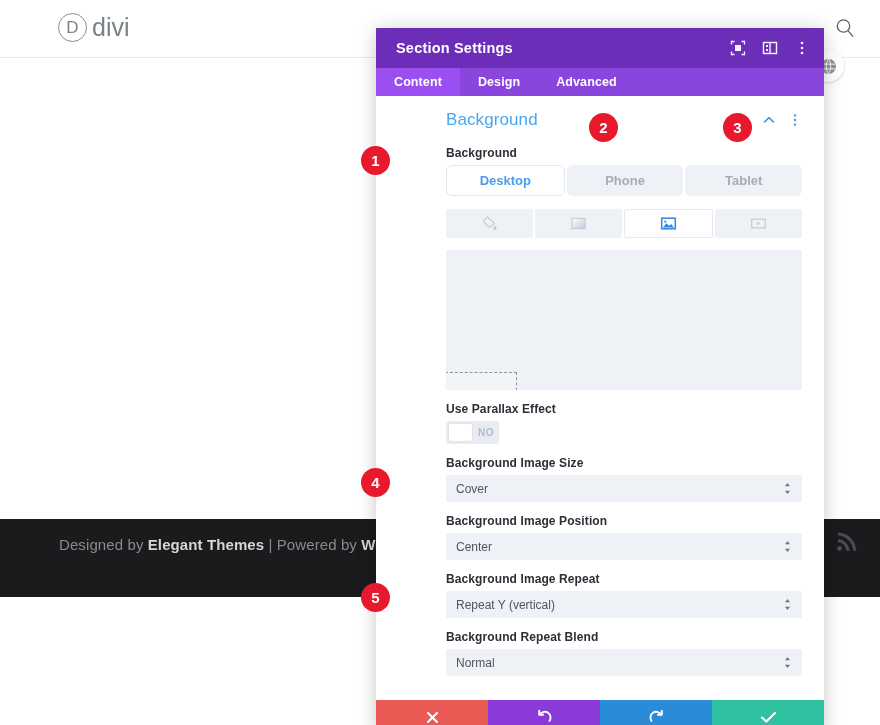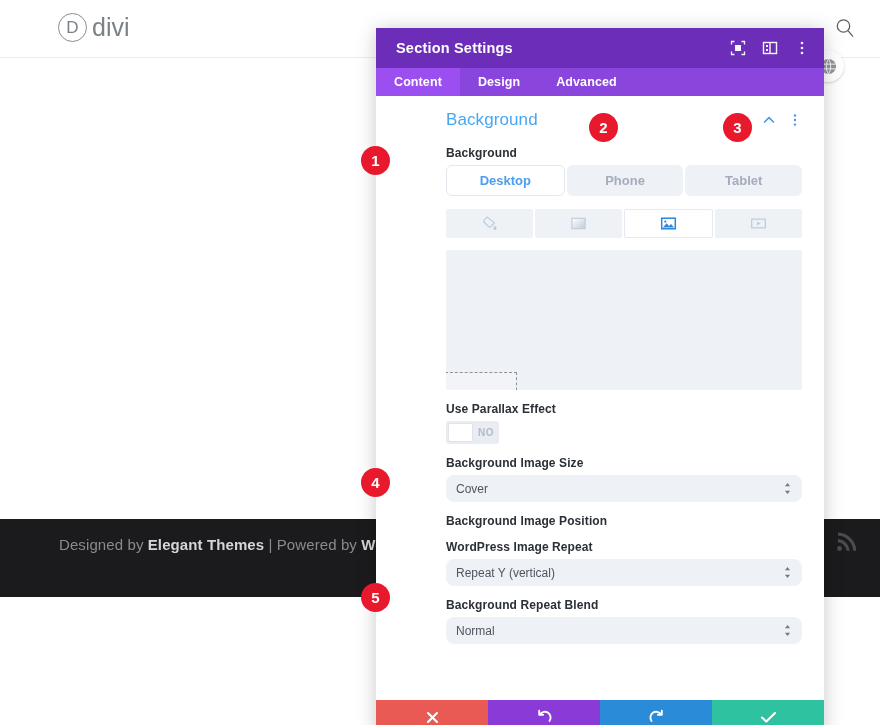--- a/index.html
+++ b/index.html
@@ -239,21 +239,21 @@
     font-weight: bold;
     color: #b4bbc6;
     letter-spacing: .4px;
   }
 
   
   .select {
     margin-top: 2px;
     height: 27px;
     background: #eef1f6;
-    border-radius: 8px;
+    border-radius: 2px;
     display: flex; align-items: center;
     padding: 0 10px;
     cursor: pointer;
   }
   .select-value {
     flex: 1 1 auto;
     font-size: 12px;
     color: #4f5560;
   }
   .select-arrows {
@@ -434,22 +434,29 @@
       <div class="field-label">Background Image Size</div>
       <div class="select">
         <div class="select-value">Cover</div>
         <svg class="select-arrows" viewBox="0 0 9 13">
           <path d="M4.5 1 7 4.2H2z" fill="#6f7782"></path>
             <path d="M4.5 12 2 8.8h5z" fill="#6f7782"></path>
         </svg>
       </div>
 
       <div class="field-label">Background Image Position</div>
-
-      <div class="field-label">WordPress Image Repeat</div>
+      <div class="select">
+        <div class="select-value">Center</div>
+        <svg class="select-arrows" viewBox="0 0 9 13">
+          <path d="M4.5 1 7 4.2H2z" fill="#6f7782"></path>
+            <path d="M4.5 12 2 8.8h5z" fill="#6f7782"></path>
+        </svg>
+      </div>
+
+      <div class="field-label">Background Image Repeat</div>
       <div class="select">
         <div class="select-value">Repeat Y (vertical)</div>
         <svg class="select-arrows" viewBox="0 0 9 13">
           <path d="M4.5 1 7 4.2H2z" fill="#6f7782"></path>
             <path d="M4.5 12 2 8.8h5z" fill="#6f7782"></path>
         </svg>
       </div>
 
       <div class="field-label">Background Repeat Blend</div>
       <div class="select">

